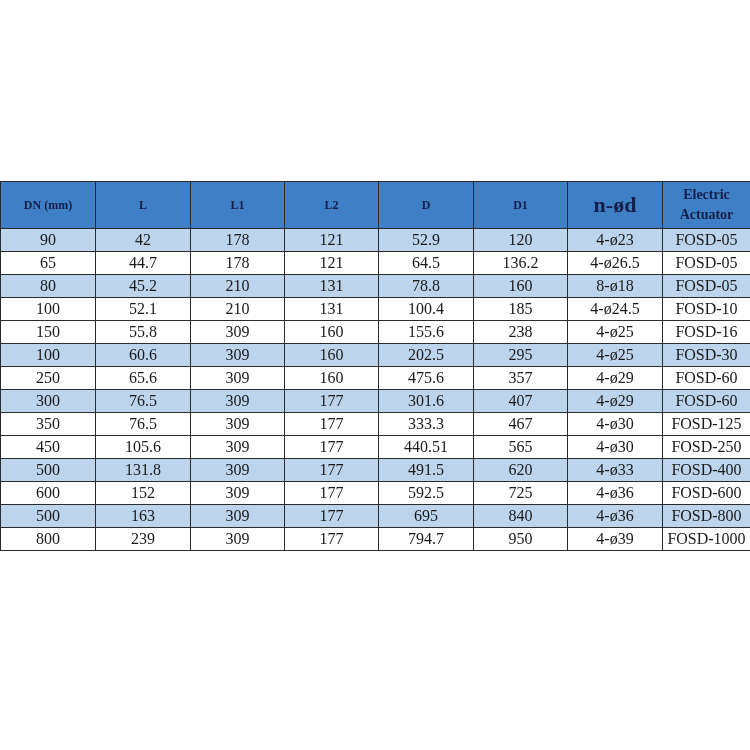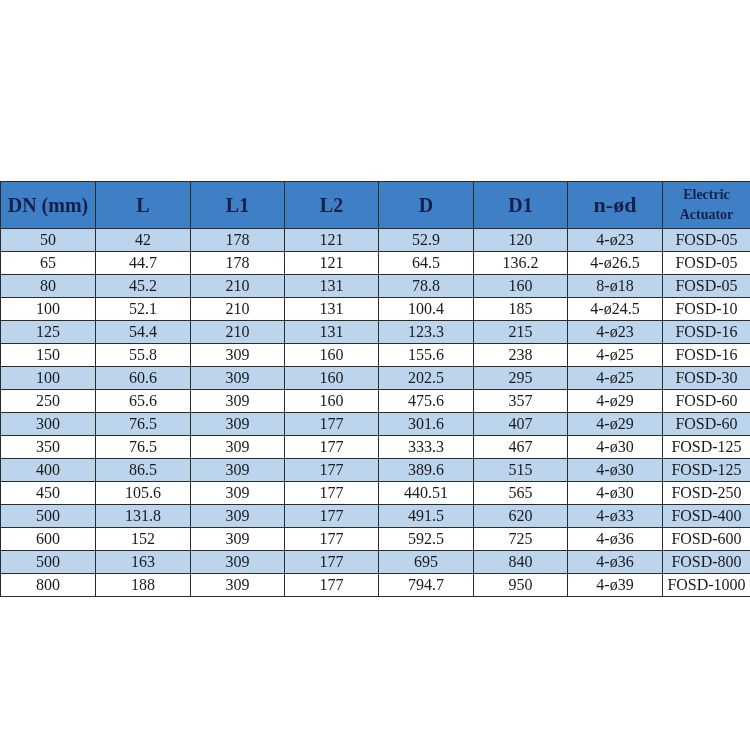--- a/index.html
+++ b/index.html
@@ -2,21 +2,21 @@
 <html><head>
   <meta charset="utf-8">
   <style>
     html, body { margin: 0; padding: 0; background: #ffffff; }
     body { width: 750px; height: 750px; position: relative; overflow: hidden; font-family: "Liberation Serif", "DejaVu Serif", serif; }
     .table-wrap { position: absolute; left: 0; top: 181px; width: 750px; }
     table { border-collapse: collapse; width: 750px; table-layout: fixed; }
     col.c0 { width: 95px; } col.c1 { width: 95px; } col.c2 { width: 94px; } col.c3 { width: 94px; }
     col.c4 { width: 95px; } col.c5 { width: 94px; } col.c6 { width: 95px; } col.c7 { width: 88px; }
     th, td { border: 1.5px solid #2b2b2b; text-align: center; padding: 0; color: #1a1a1a; }
-    th { background: #3f7fc6; color: #14204a; font-weight: bold; height: 46px; font-size: 20px; line-height: 18px; }
+    th { background: #3f7fc6; color: #14204a; font-weight: bold; height: 46px; font-size: 12px; line-height: 18px; }
     th.big { font-size: 22px; }
     th.small { font-size: 14px; line-height: 20px; }
     td { height: 22px; font-size: 16px; line-height: 22px; }
     tr.shaded td { background: #bcd4ec; }
     tr.plain td { background: #ffffff; }
   </style>
 </head>
 <body>
 
 <div class="table-wrap">
@@ -41,21 +41,21 @@
         <th>D1</th>
         <th class="big">n-ød</th>
         <th class="small">
           <span>Electric</span><br>
           <span>Actuator</span>
         </th>
       </tr>
     </thead>
     <tbody id="tbody">
         <tr class="shaded">
-          <td>50</td>
+          <td>90</td>
           <td>42</td>
           <td>178</td>
           <td>121</td>
           <td>52.9</td>
           <td>120</td>
           <td>4-ø23</td>
           <td>FOSD-05</td>
         </tr>
         <tr class="plain">
           <td>65</td>
@@ -79,30 +79,20 @@
         </tr>
         <tr class="plain">
           <td>100</td>
           <td>52.1</td>
           <td>210</td>
           <td>131</td>
           <td>100.4</td>
           <td>185</td>
           <td>4-ø24.5</td>
           <td>FOSD-10</td>
-        </tr>
-        <tr class="shaded">
-          <td>125</td>
-          <td>54.4</td>
-          <td>210</td>
-          <td>131</td>
-          <td>123.3</td>
-          <td>215</td>
-          <td>4-ø23</td>
-          <td>FOSD-16</td>
         </tr>
         <tr class="plain">
           <td>150</td>
           <td>55.8</td>
           <td>309</td>
           <td>160</td>
           <td>155.6</td>
           <td>238</td>
           <td>4-ø25</td>
           <td>FOSD-16</td>
@@ -140,30 +130,20 @@
         <tr class="plain">
           <td>350</td>
           <td>76.5</td>
           <td>309</td>
           <td>177</td>
           <td>333.3</td>
           <td>467</td>
           <td>4-ø30</td>
           <td>FOSD-125</td>
         </tr>
-        <tr class="shaded">
-          <td>400</td>
-          <td>86.5</td>
-          <td>309</td>
-          <td>177</td>
-          <td>389.6</td>
-          <td>515</td>
-          <td>4-ø30</td>
-          <td>FOSD-125</td>
-        </tr>
         <tr class="plain">
           <td>450</td>
           <td>105.6</td>
           <td>309</td>
           <td>177</td>
           <td>440.51</td>
           <td>565</td>
           <td>4-ø30</td>
           <td>FOSD-250</td>
         </tr>
@@ -192,21 +172,21 @@
           <td>163</td>
           <td>309</td>
           <td>177</td>
           <td>695</td>
           <td>840</td>
           <td>4-ø36</td>
           <td>FOSD-800</td>
         </tr>
         <tr class="plain">
           <td>800</td>
-          <td>188</td>
+          <td>239</td>
           <td>309</td>
           <td>177</td>
           <td>794.7</td>
           <td>950</td>
           <td>4-ø39</td>
           <td>FOSD-1000</td>
         </tr>
       </tbody>
   </table>
 </div>

